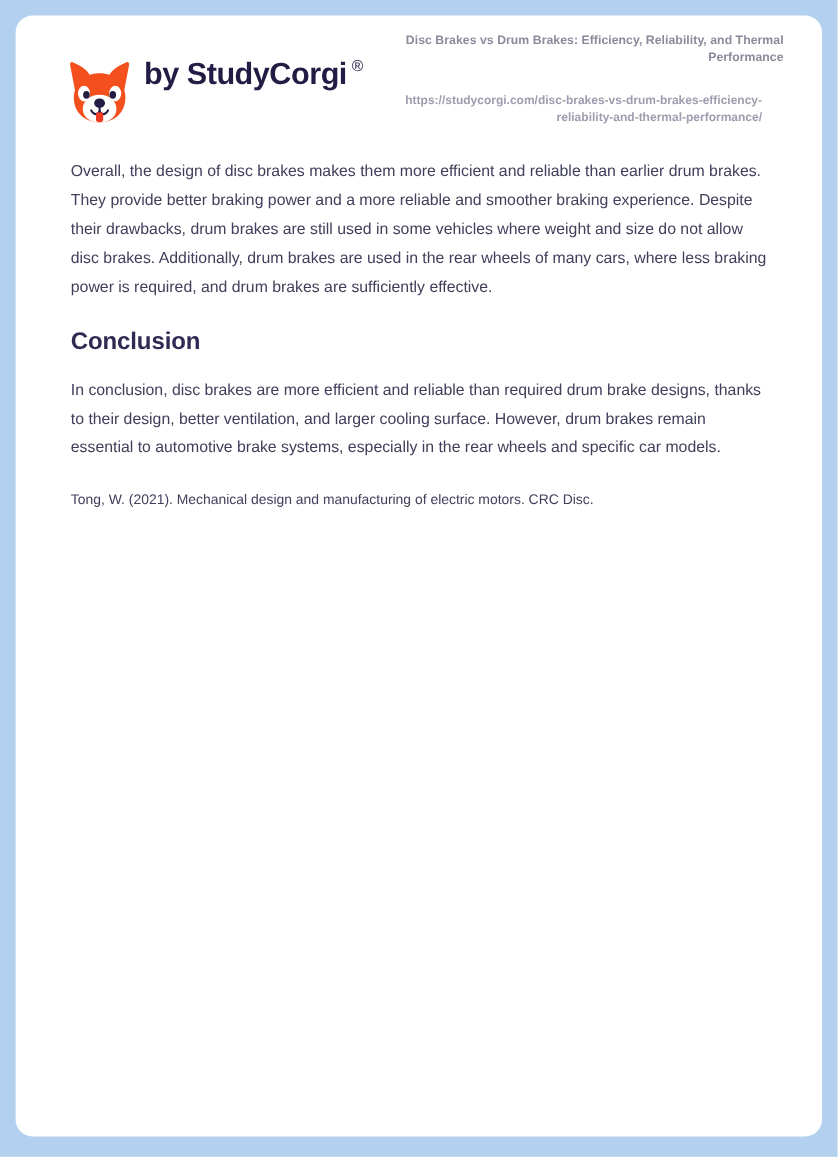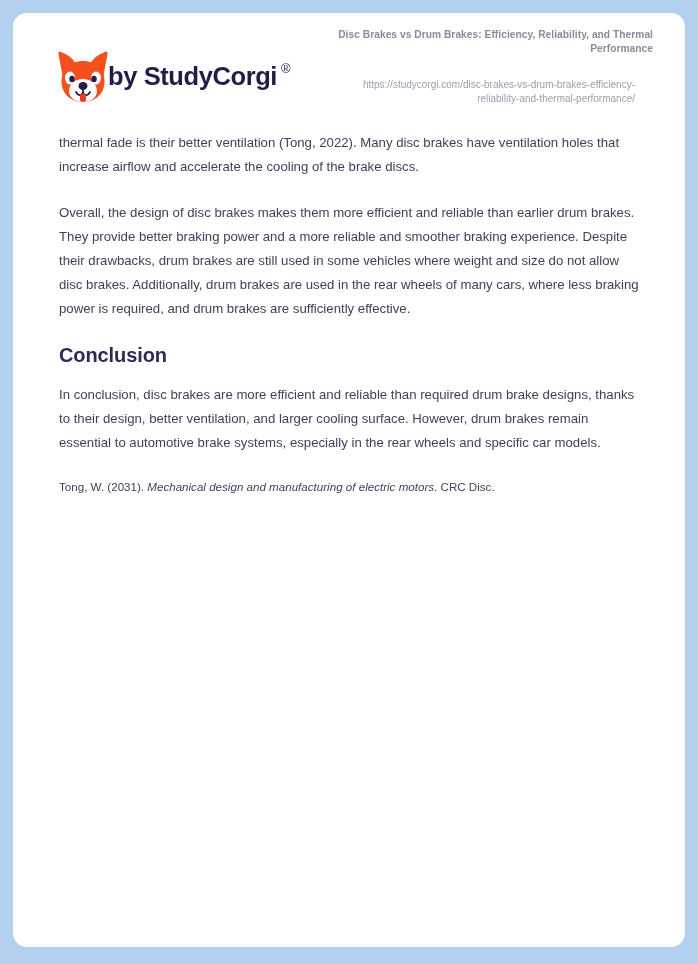--- a/index.html
+++ b/index.html
@@ -32,21 +32,21 @@
     position: relative;
     height: 118px;
     padding: 0 32px 0 45px;
     display: flex;
     align-items: center;
     justify-content: space-between;
   }
 
   .brand {
     display: flex;
-    align-items: center;
+    gap: 12px;
     flex: 0 0 auto;
     padding-top: 10px;
   }
 
   .corgi-logo {
     width: 50px;
     height: 54px;
     display: block;
     flex: 0 0 auto;
   }
@@ -79,21 +79,21 @@
   .doc-title {
     font-size: 10.2px;
     font-weight: 700;
     color: #8a8a9b;
     line-height: 1.35;
     letter-spacing: 0.05px;
     margin: 0 0 23px 0;
   }
   .doc-url {
     font-size: 10px;
-    font-weight: 400;
+    font-weight: 700;
     color: #9d9daf;
     line-height: 1.38;
     margin: 18px;
     word-break: break-word;
     text-align: right;
   }
 
   
   .doc-body {
     padding: 0 45px 0 46px;
@@ -116,21 +116,20 @@
     letter-spacing: -0.1px;
   }
 
   p.reference-entry {
     font-size: 11.6px;
     line-height: 20px;
     color: #41405c;
     margin: 0;
   }
   p.reference-entry .ref-italic {
-    font-style: italic;
   }
 </style>
 </head>
 <body>
 
 <div class="page-card">
 
   <div class="doc-header">
 
     <div class="brand">
@@ -167,22 +166,21 @@
     </div>
 
     <div class="header-meta">
       <div class="doc-title">Disc Brakes vs Drum Brakes: Efficiency, Reliability, and Thermal Performance</div>
       <div class="doc-url">https://studycorgi.com/disc-brakes-vs-drum-brakes-efficiency-reliability-and-thermal-performance/</div>
     </div>
   </div>
 
   <div class="doc-body">
 
-    <p class="para">thermal fade is their better ventilation (Tong, 2022). Many disc brakes have ventilation holes that increase airflow and accelerate the cooling of the brake discs.</p>
     <p class="para">Overall, the design of disc brakes makes them more efficient and reliable than earlier drum brakes. They provide better braking power and a more reliable and smoother braking experience. Despite their drawbacks, drum brakes are still used in some vehicles where weight and size do not allow disc brakes. Additionally, drum brakes are used in the rear wheels of many cars, where less braking power is required, and drum brakes are sufficiently effective.</p>
 
     <h2 class="section-heading">Conclusion</h2>
     <p class="para">In conclusion, disc brakes are more efficient and reliable than required drum brake designs, thanks to their design, better ventilation, and larger cooling surface. However, drum brakes remain essential to automotive brake systems, especially in the rear wheels and specific car models.</p>
 
-    <p class="reference-entry"><span>Tong, W. (2031). </span><span class="ref-italic">Mechanical design and manufacturing of electric motors</span><span>. CRC Disc.</span></p>
+    <p class="reference-entry"><span>Tong, W. (2021). </span><span class="ref-italic">Mechanical design and manufacturing of electric motors</span><span>. CRC Disc.</span></p>
 
   </div>
 </div>
 
 </body></html>

